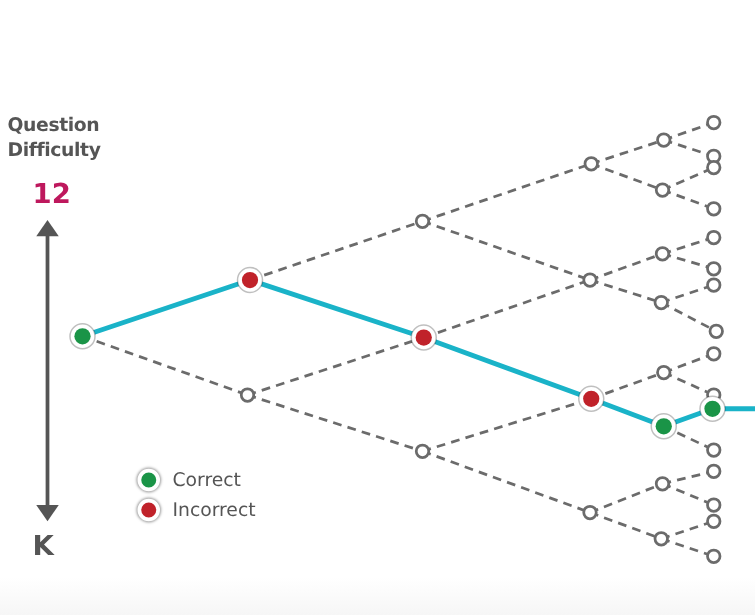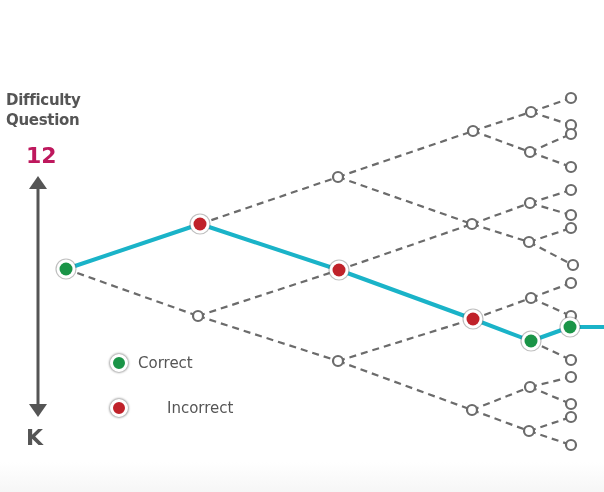--- a/index.html
+++ b/index.html
@@ -13,22 +13,22 @@
   .legend-item { position:absolute; left:110px; height:22px; display:flex; align-items:center; }
   .legend-dot { width:12px; height:12px; border-radius:50%; border:3px solid #fff;
                 box-shadow:0 0 2px 1px rgba(0,0,0,0.35); margin-right:10px; }
   .legend-label { font-size:15px; color:#555; }
   svg#tree { position:absolute; left:0; top:0; }
 </style>
 </head>
 <body>
 
 <div class="axis-title">
+  <div>Question</div>
   <div>Difficulty</div>
-  <div>Question</div>
 </div>
 <div class="axis-top">12</div>
 <div class="axis-bottom">K</div>
 
 <svg id="tree" width="604" height="492">
   <g>
     <line x1="38" y1="186" x2="38" y2="408" stroke="#555" stroke-width="3"></line>
     <polygon points="29,189 47,189 38,176" fill="#555"></polygon>
     <polygon points="29,404 47,404 38,417" fill="#555"></polygon>
   </g>
@@ -105,20 +105,20 @@
       <circle cx="570" cy="327" r="10" fill="#fff" stroke="rgba(0,0,0,0.25)" stroke-width="1.2"></circle>
       <circle cx="570" cy="327" r="6.5" fill="#1a9447"></circle>
       <circle cx="571" cy="360" r="5" fill="#fff" stroke="#6b6b6b" stroke-width="2.2"></circle>
       <circle cx="571" cy="377" r="5" fill="#fff" stroke="#6b6b6b" stroke-width="2.2"></circle>
       <circle cx="571" cy="404" r="5" fill="#fff" stroke="#6b6b6b" stroke-width="2.2"></circle>
       <circle cx="571" cy="417" r="5" fill="#fff" stroke="#6b6b6b" stroke-width="2.2"></circle>
       <circle cx="571" cy="445" r="5" fill="#fff" stroke="#6b6b6b" stroke-width="2.2"></circle>
     </g>
 </svg>
 
-<div class="legend-item" style="top:352px;justify-content:flex-end;">
+<div class="legend-item" style="top:373px;justify-content:flex-end;">
   <span class="legend-dot" style="background:#1a9447;"></span>
   <span class="legend-label">Correct</span>
 </div>
-<div class="legend-item" style="top:397px;gap:29px;">
+<div class="legend-item" style="top:397px;">
   <span class="legend-dot" style="background:#c0222a;"></span>
   <span class="legend-label">Incorrect</span>
 </div>
 
 </body></html>

